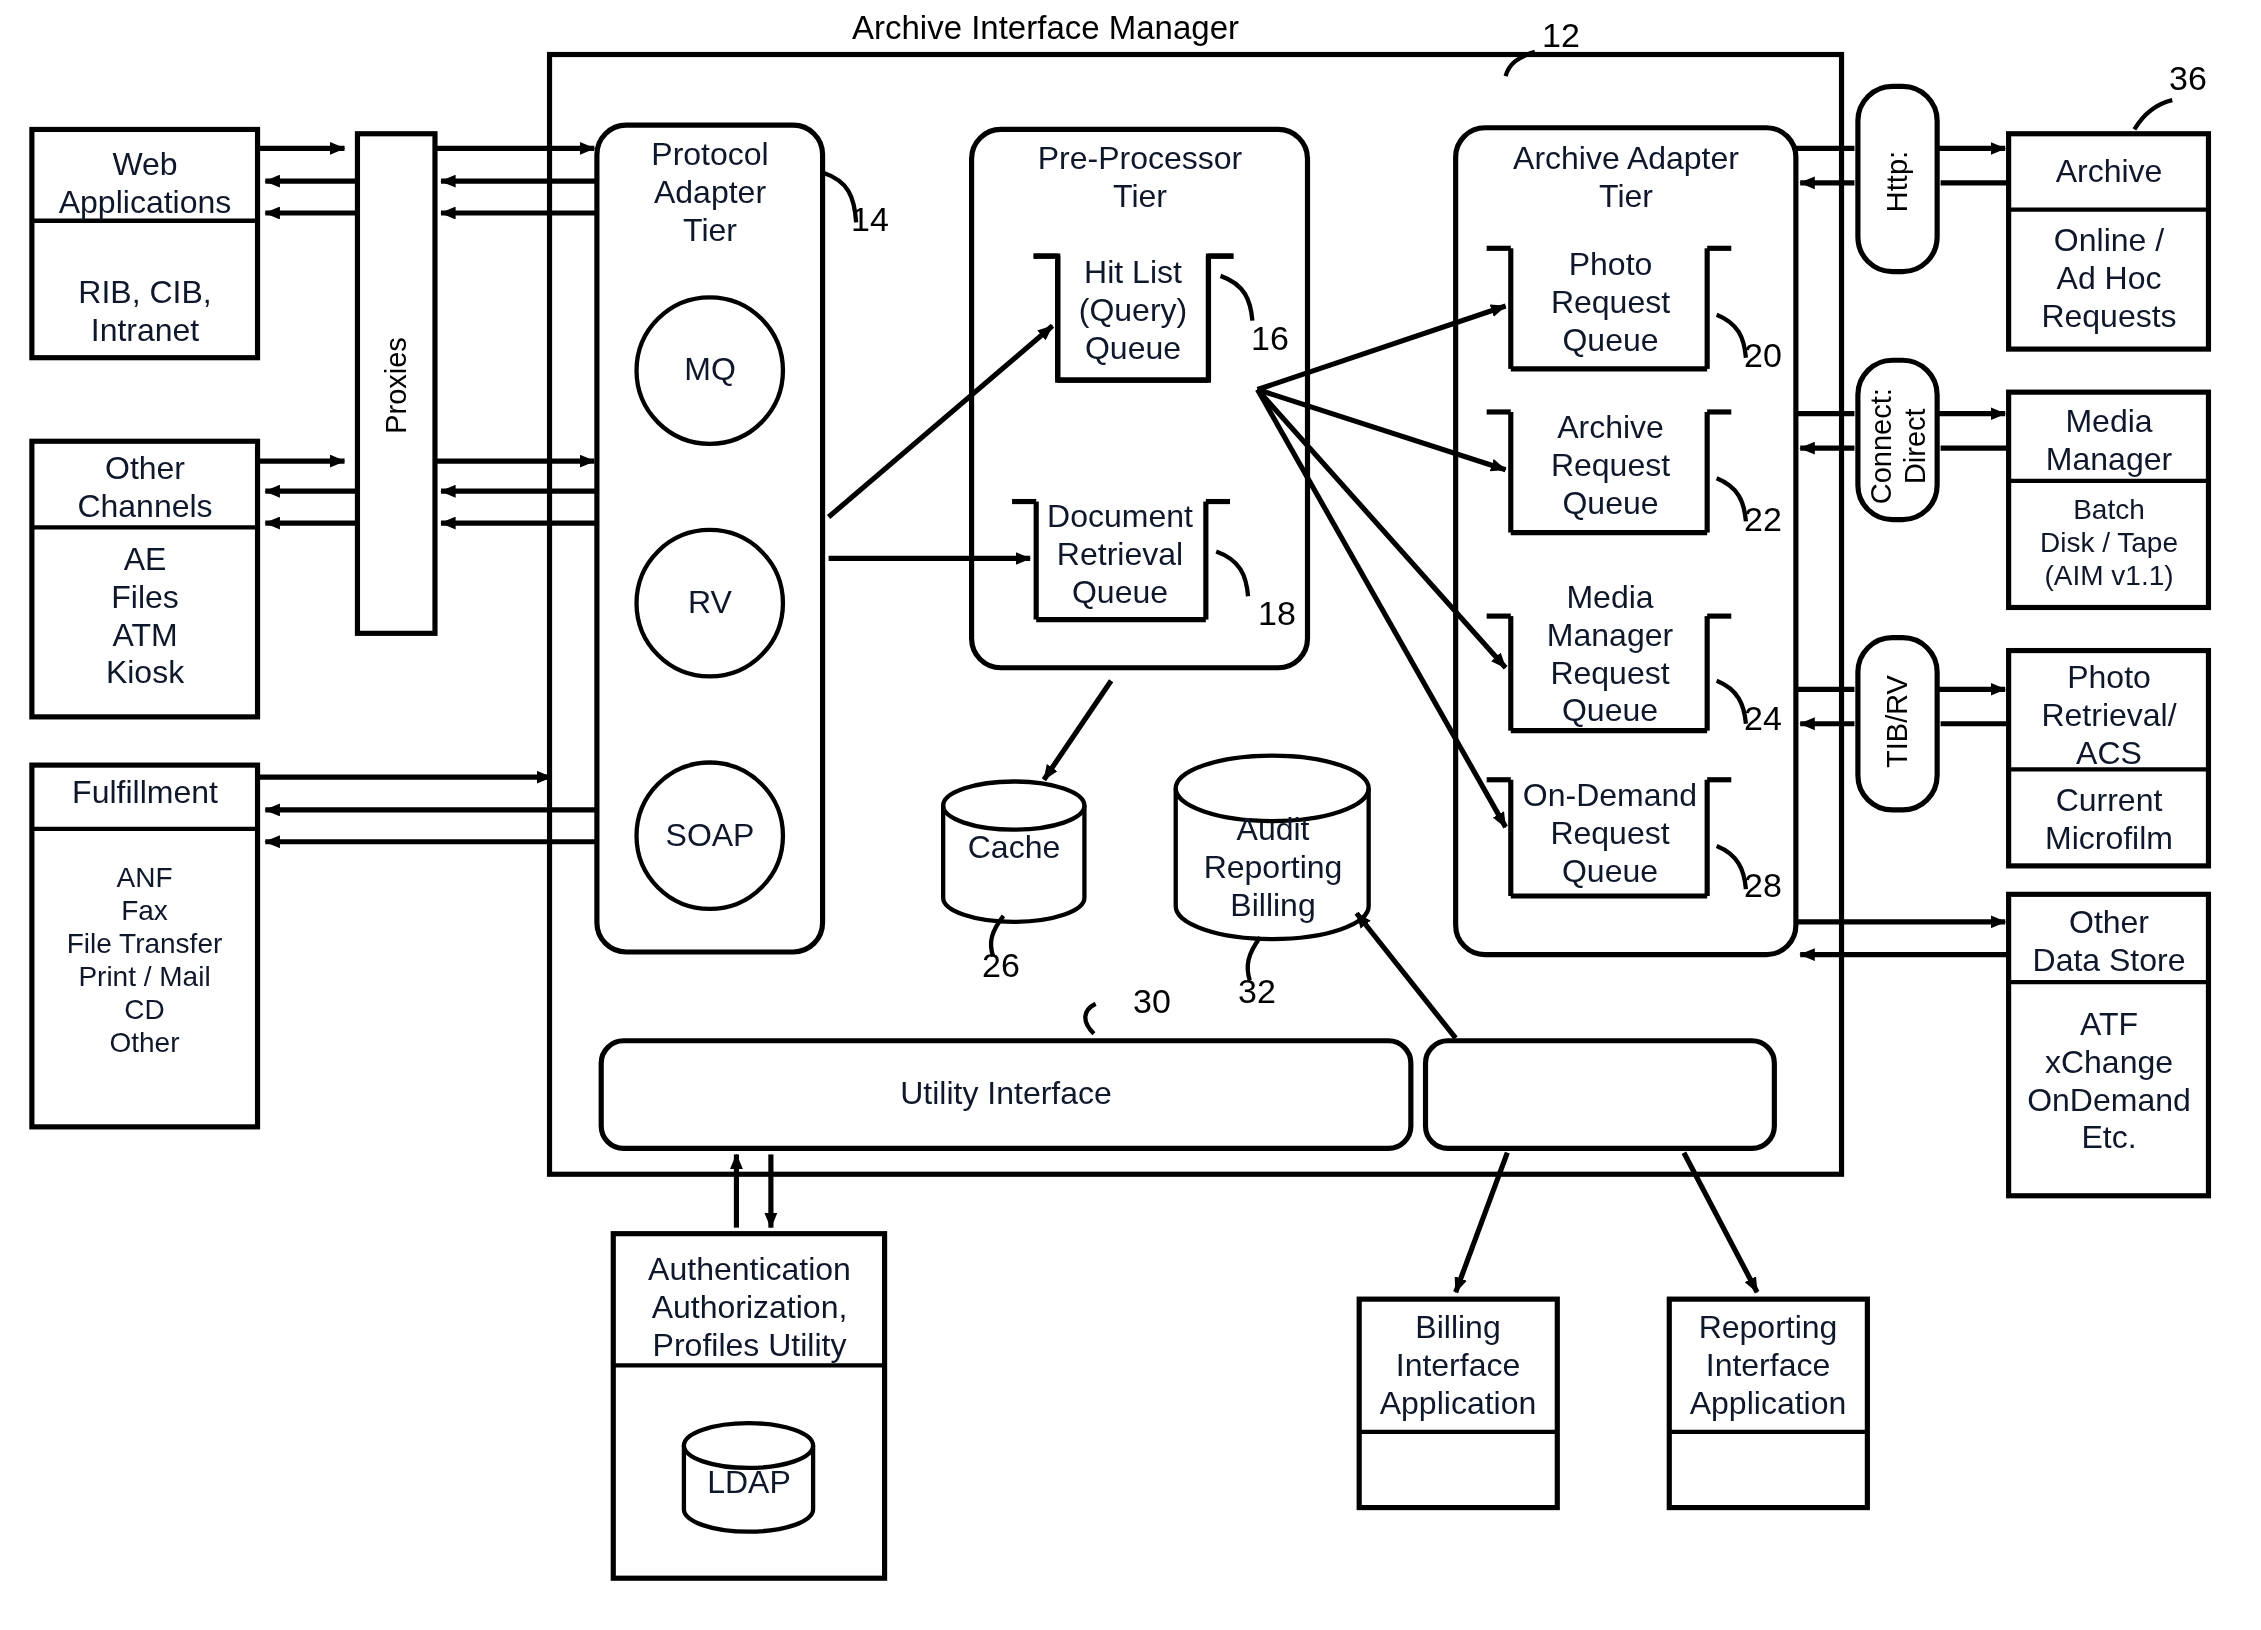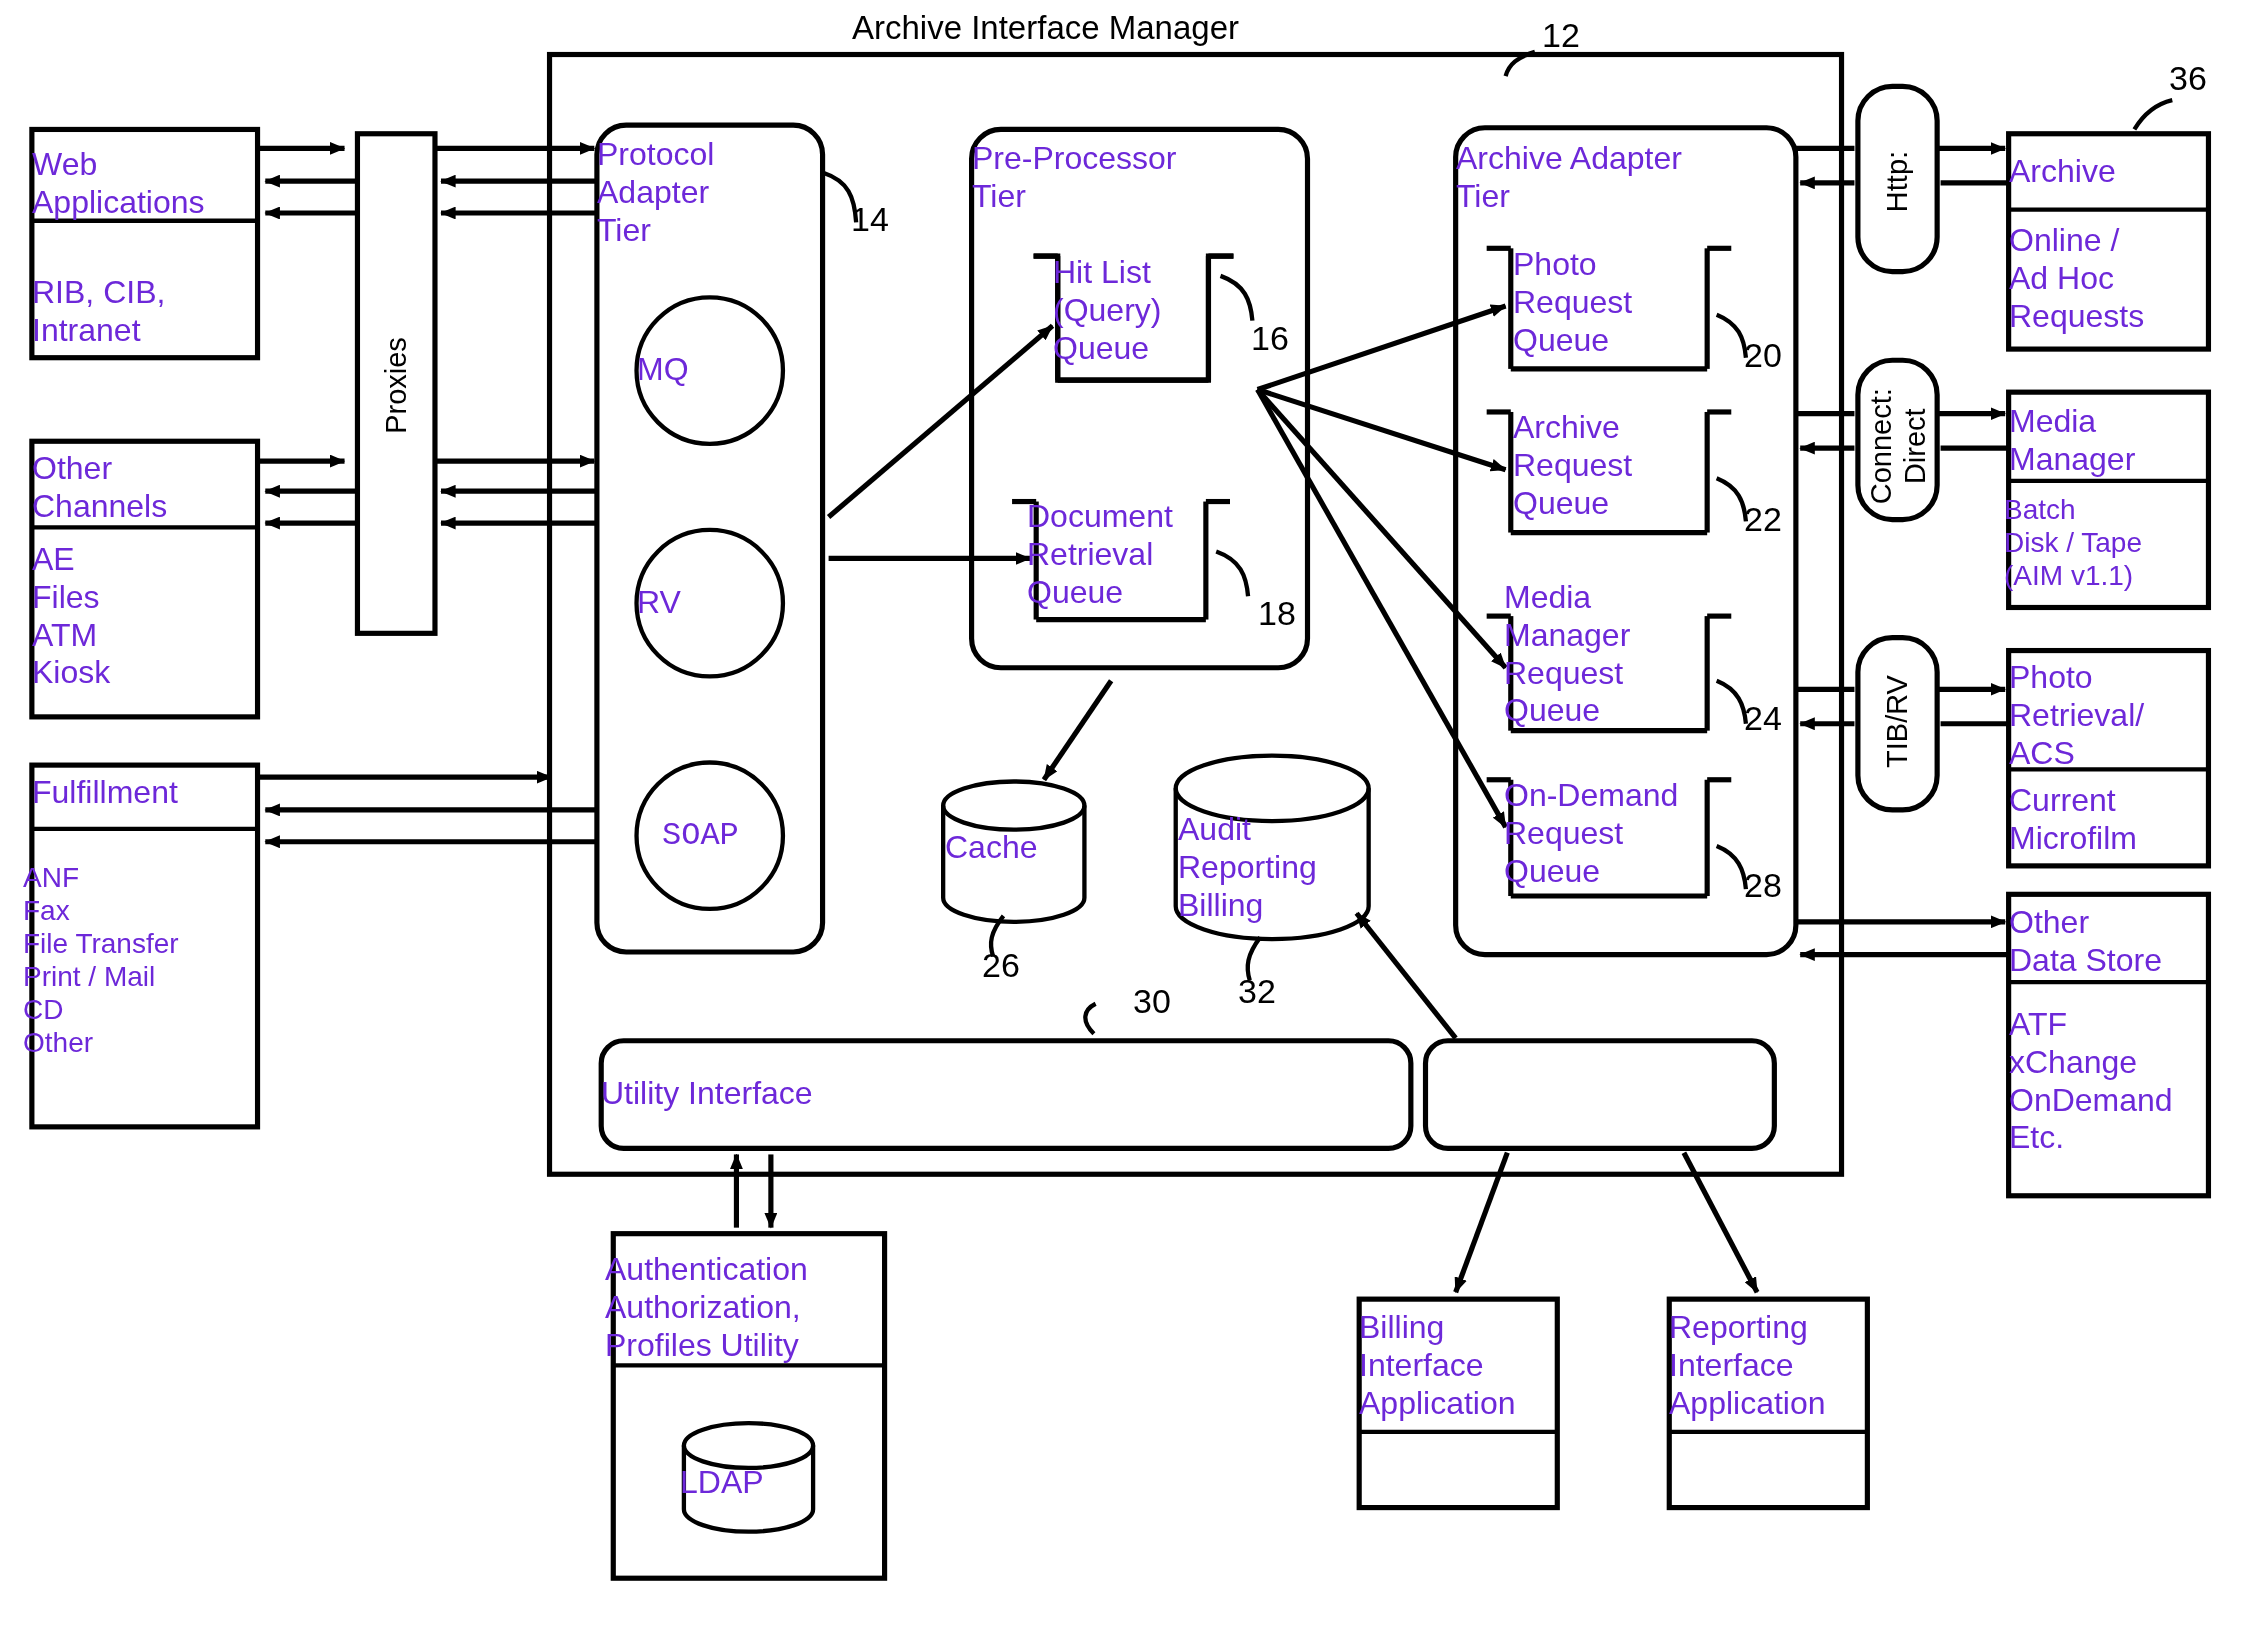--- a/index.html
+++ b/index.html
@@ -1,21 +1,21 @@
 <!DOCTYPE html>
 <html style="font-size:13.8px"><head>
 <meta charset="utf-8">
 <style>
   html,body{margin:0;padding:0;background:#fff;}
   body{width:2261px;height:1631px;position:relative;
        font-family:"Liberation Sans","DejaVu Sans",sans-serif;color:#000;}
   #stage{position:absolute;left:0;top:0;width:2261px;height:1631px;overflow:hidden;}
   svg.layer{position:absolute;left:0;top:0;width:2261px;height:1631px;}
-  .lbl{position:absolute;text-align:left;line-height:1.18;
-       font-size:32px;color:#6d28d9;pointer-events:none;}
+  .lbl{position:absolute;text-align:center;line-height:1.18;
+       font-size:32px;color:#0f172a;pointer-events:none;}
   .lbl.sm{font-size:28px;}
   .ref{position:absolute;font-size:34px;}
   .vert{position:absolute;text-align:center;font-size:29px;
         transform-origin:center center;}
   .title{position:absolute;font-size:33px;text-align:right;}
 </style>
 </head>
 <body>
 
 <div id="stage">
@@ -213,21 +213,21 @@
 
   <div class="lbl" style="left:32px;top:774px;width:226px;">Fulfillment</div>
   <div class="lbl sm" style="left:23px;top:861px;width:243px;">ANF<br>Fax<br>File Transfer<br>Print / Mail<br>CD<br>Other</div>
 
   <div class="vert" style="left:276px;top:369px;width:241px;transform:rotate(-90deg);">Proxies</div>
 
   <div class="lbl" style="left:597px;top:136px;width:226px;">Protocol<br>Adapter<br>Tier</div>
   <div class="ref" style="left:851px;top:200px;">14</div>
   <div class="lbl" style="left:637px;top:351px;width:146px;">MQ</div>
   <div class="lbl" style="left:637px;top:584px;width:146px;">RV</div>
-  <div class="lbl" style="left:662px;top:817px;width:146px;font-family:Liberation Mono, monospace;">SOAP</div>
+  <div class="lbl" style="left:637px;top:817px;width:146px;">SOAP</div>
 
   <div class="lbl" style="left:972px;top:140px;width:336px;">Pre-Processor<br>Tier</div>
   <div class="lbl" style="left:1053px;top:254px;width:160px;">Hit List<br>(Query)<br>Queue</div>
   <div class="ref" style="left:1251px;top:319px;">16</div>
   <div class="lbl" style="left:1027px;top:498px;width:186px;">Document<br>Retrieval<br>Queue</div>
   <div class="ref" style="left:1246px;top:594px;margin-left:12px;">18</div>
 
   <div class="lbl" style="left:1456px;top:140px;width:340px;">Archive Adapter<br>Tier</div>
   <div class="lbl" style="left:1513px;top:246px;width:195px;">Photo<br>Request<br>Queue</div>
   <div class="ref" style="left:1744px;top:336px;">20</div>

